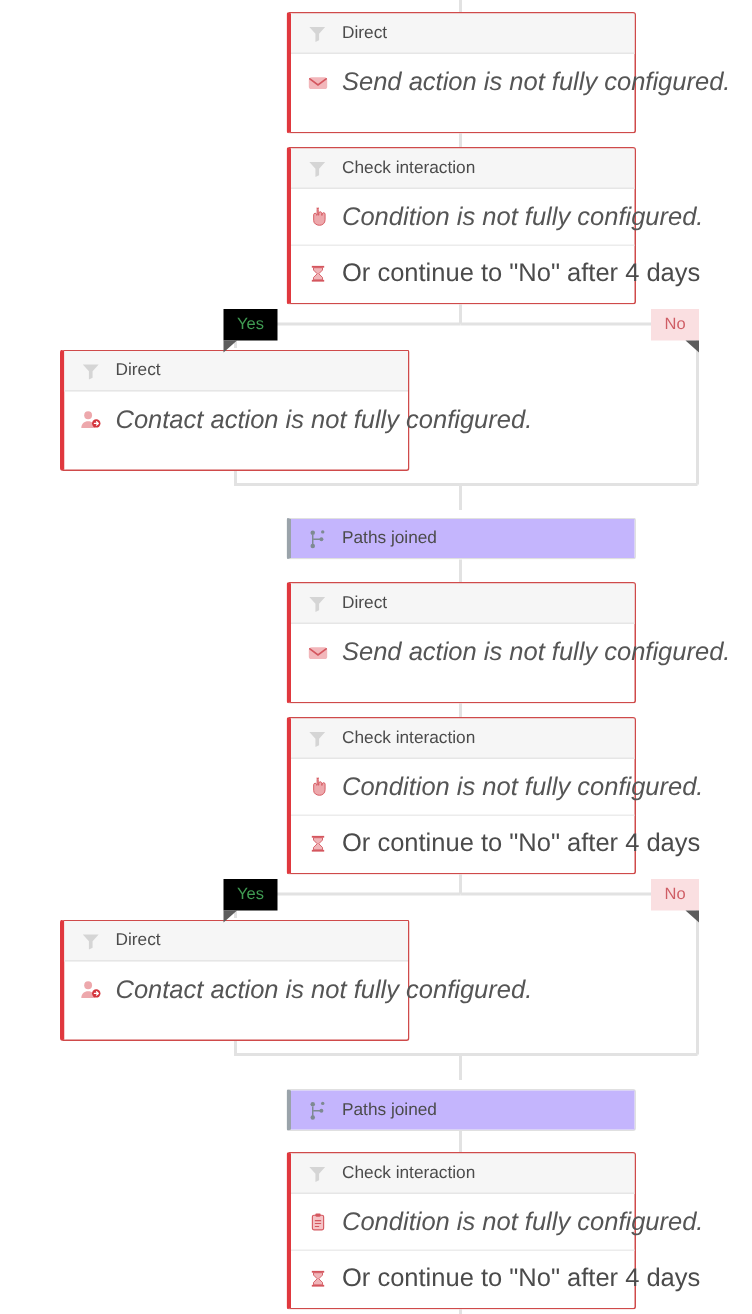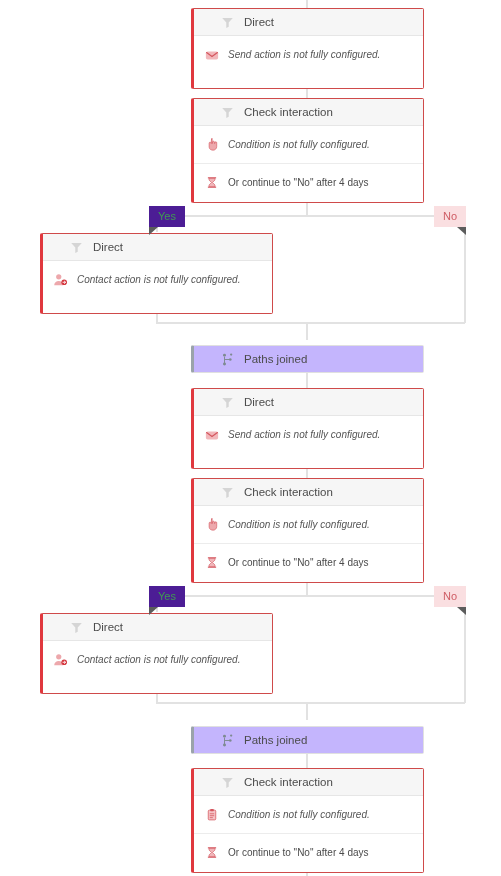--- a/index.html
+++ b/index.html
@@ -48,21 +48,21 @@
   }
   .node.joined {
     border: 1px solid #e0e0e0;
     border-left: 3px solid #9aa3aa;
   }
 
   .node-header {
     display: flex;
     align-items: center;
     height: 27px;
-    padding: 0 26px;
+    padding: 0 10px;
     background: #f6f6f6;
     border-bottom: 1px solid #e6e6e6;
     box-sizing: border-box;
   }
   .node.joined .node-header {
     background: #c4b5fd;
     border-bottom: none;
     height: 100%;
   }
   .node-header-title {
@@ -74,21 +74,21 @@
 
   .node-row {
     display: flex;
     align-items: center;
     min-height: 37px;
     padding: 0 10px;
     box-sizing: border-box;
   }
   .node-row + .node-row { border-top: 1px solid #ececec; }
   .node-row-text {
-    font-size: 10px;
+    font-size: 17px;
     margin-left: 9px;
     white-space: nowrap;
     color: #4b4b4b;
   }
   .node-row-text.italic {
     font-style: italic;
     color: #555;
   }
 
   .icon {
@@ -105,21 +105,21 @@
   .branch-label {
     position: absolute;
     z-index: 4;
     font-size: 11px;
     padding: 3px 9px 4px 9px;
     box-sizing: border-box;
     white-space: nowrap;
     line-height: 14px;
   }
   .branch-label.yes {
-    background: #4c1d95;
+    background: #000000;
     color: #3f9b52;
   }
   .branch-label.no {
     background: #fadfe1;
     color: #cf5d65;
   }
   .branch-label .tail {
     position: absolute;
     bottom: -8px;
     width: 0; height: 0;

